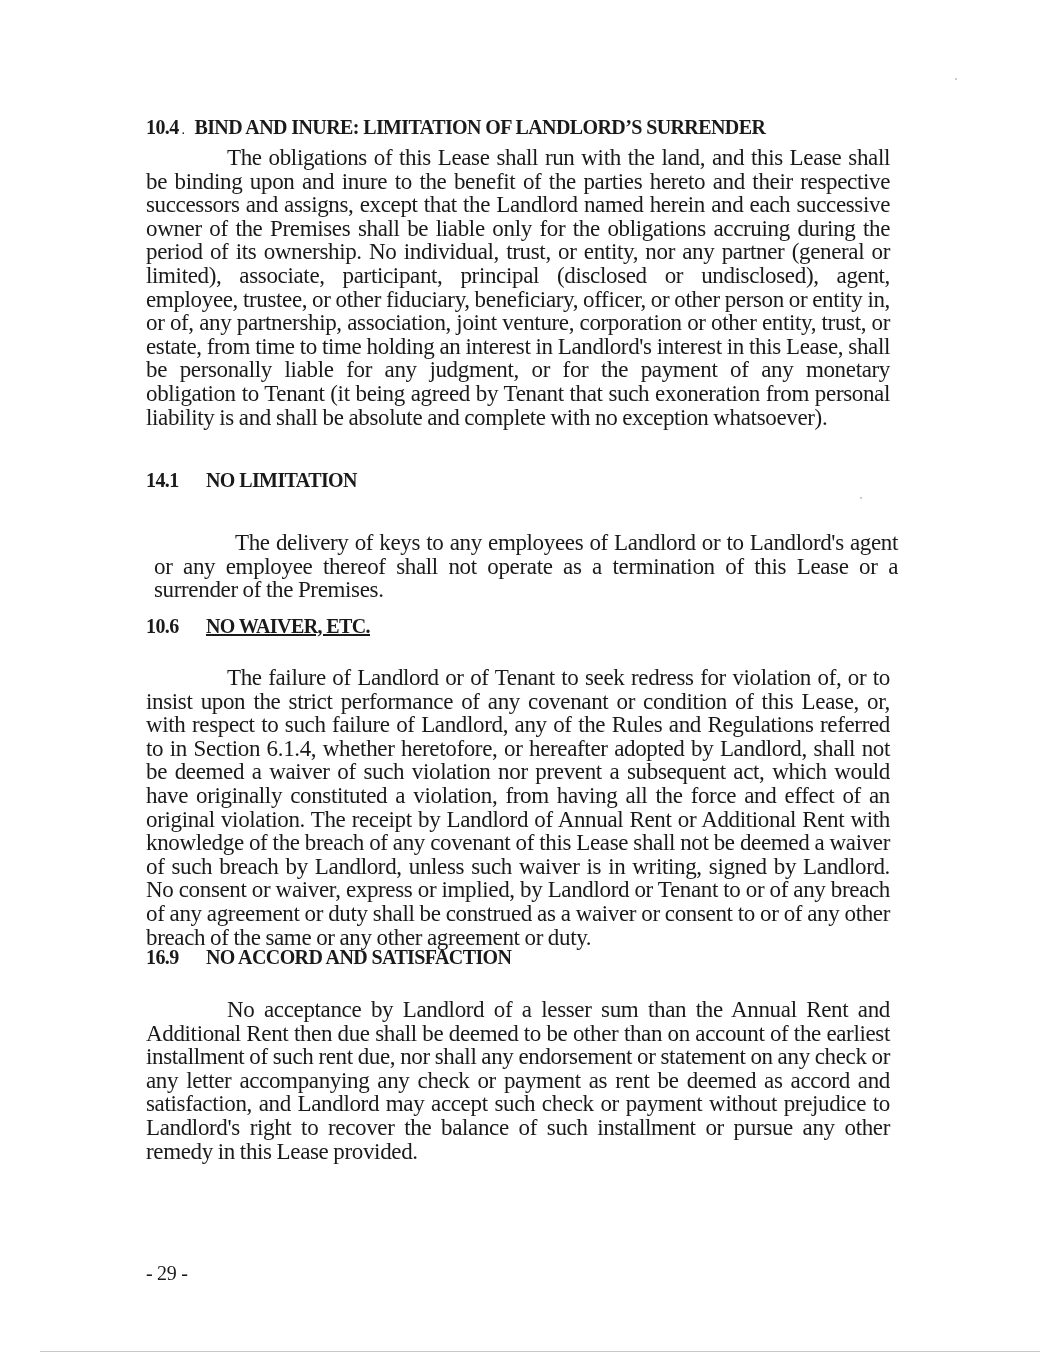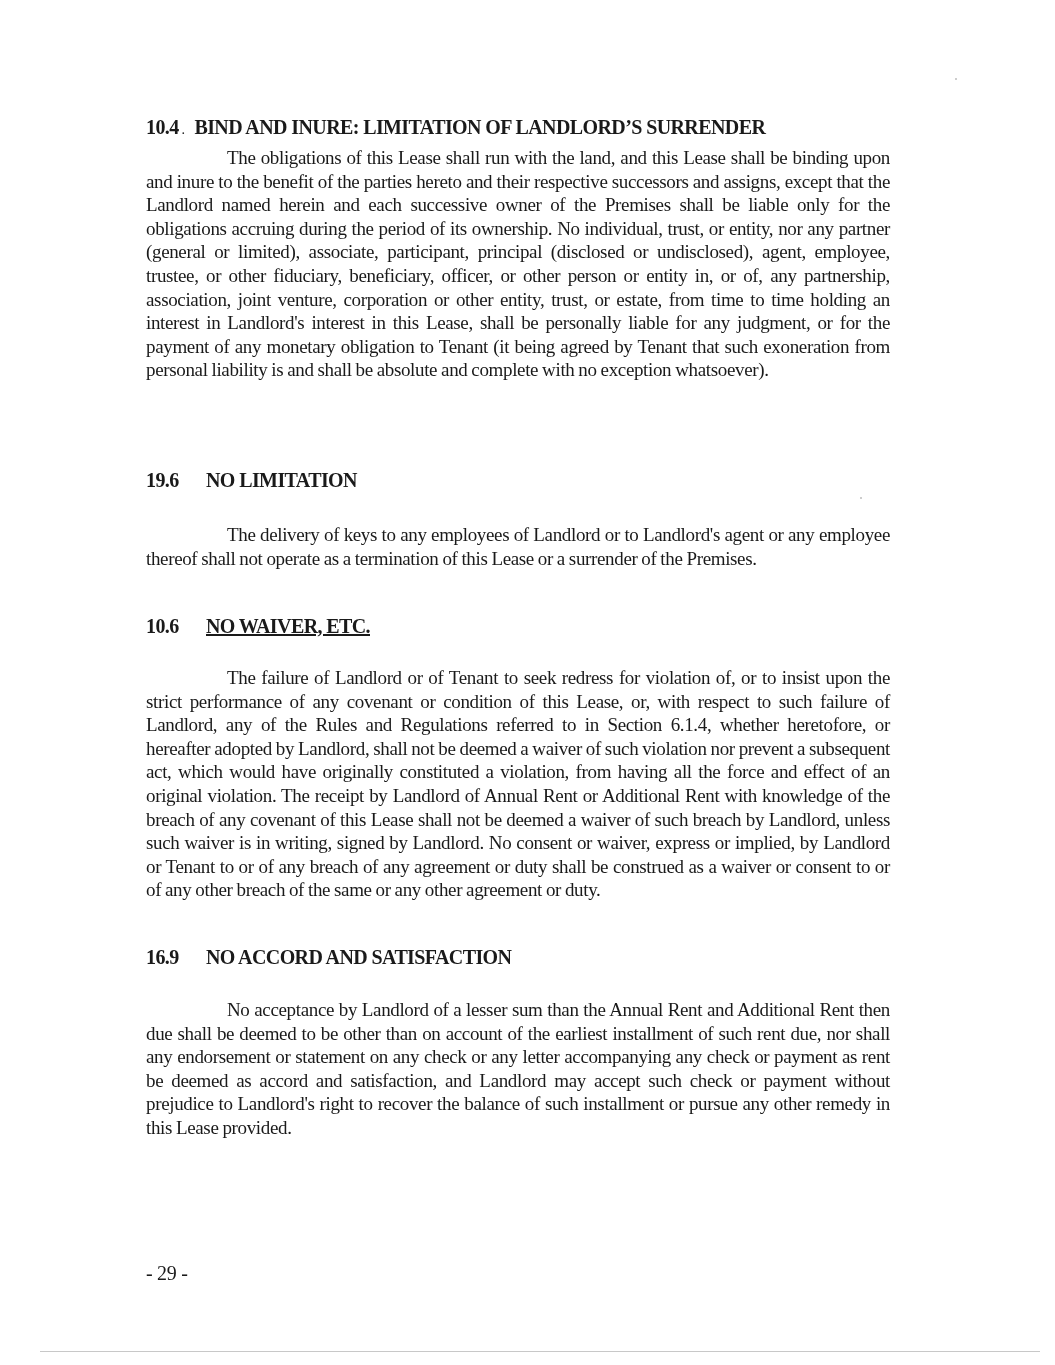--- a/index.html
+++ b/index.html
@@ -35,21 +35,21 @@
       width: 60px;
     }
     .heading .num.tight {
       width: auto;
       margin-right: 10px;
     }
     .para {
       position: absolute;
       left: 0;
       width: 744px;
-      font-size: 19px;
+      font-size: 23px;
       line-height: 23.6px;
       text-align: justify;
       text-indent: 81px;
       letter-spacing: -0.35px;
       word-spacing: -0.5px;
     }
     .page-number {
       position: absolute;
       left: 0;
       width: 744px;
@@ -77,23 +77,23 @@
 <body>
 
 <div class="page">
 
   <div class="heading" style="top:115px;">
     <span class="num tight"><span>10.4</span><span style="font-weight:normal;font-size:14px;"> .</span></span><span>BIND AND INURE: LIMITATION OF LANDLORD’S SURRENDER</span>
   </div>
   <p class="para" style="top:146px;margin:0;">The obligations of this Lease shall run with the land, and this Lease shall be binding upon and inure to the benefit of the parties hereto and their respective successors and assigns, except that the Landlord named herein and each successive owner of the Premises shall be liable only for the obligations accruing during the period of its ownership. No individual, trust, or entity, nor any partner (general or limited), associate, participant, principal (disclosed or undisclosed), agent, employee, trustee, or other fiduciary, beneficiary, officer, or other person or entity in, or of, any partnership, association, joint venture, corporation or other entity, trust, or estate, from time to time holding an interest in Landlord's interest in this Lease, shall be personally liable for any judgment, or for the payment of any monetary obligation to Tenant (it being agreed by Tenant that such exoneration from personal liability is and shall be absolute and complete with no exception whatsoever).</p>
 
   <div class="heading" style="top:468px;">
-    <span class="num">19.6</span><span>NO LIMITATION</span>
+    <span class="num">14.1</span><span>NO LIMITATION</span>
   </div>
-  <p class="para" style="top:523px;margin:0;">The delivery of keys to any employees of Landlord or to Landlord's agent or any employee thereof shall not operate as a termination of this Lease or a surrender of the Premises.</p>
+  <p class="para" style="top:523px;margin:8px;">The delivery of keys to any employees of Landlord or to Landlord's agent or any employee thereof shall not operate as a termination of this Lease or a surrender of the Premises.</p>
 
   <div class="heading" style="top:614px;text-decoration:underline;">
     <span class="num">10.6</span><span>NO WAIVER, ETC.</span>
   </div>
   <p class="para" style="top:666px;margin:0;">The failure of Landlord or of Tenant to seek redress for violation of, or to insist upon the strict performance of any covenant or condition of this Lease, or, with respect to such failure of Landlord, any of the Rules and Regulations referred to in Section 6.1.4, whether heretofore, or hereafter adopted by Landlord, shall not be deemed a waiver of such violation nor prevent a subsequent act, which would have originally constituted a violation, from having all the force and effect of an original violation.  The receipt by Landlord of Annual Rent or Additional Rent with knowledge of the breach of any covenant of this Lease shall not be deemed a waiver of such breach by Landlord, unless such waiver is in writing, signed by Landlord.  No consent or waiver, express or implied, by Landlord or Tenant to or of any breach of any agreement or duty shall be construed as a waiver or consent to or of any other breach of the same or any other agreement or duty.</p>
 
   <div class="heading" style="top:945px;">
     <span class="num">16.9</span><span>NO ACCORD AND SATISFACTION</span>
   </div>
   <p class="para" style="top:998px;margin:0;">No acceptance by Landlord of a lesser sum than the Annual Rent and Additional Rent then due shall be deemed to be other than on account of the earliest installment of such rent due, nor shall any endorsement or statement on any check or any letter accompanying any check or payment as rent be deemed as accord and satisfaction, and Landlord may accept such check or payment without prejudice to Landlord's right to recover the balance of such installment or pursue any other remedy in this Lease provided.</p>

